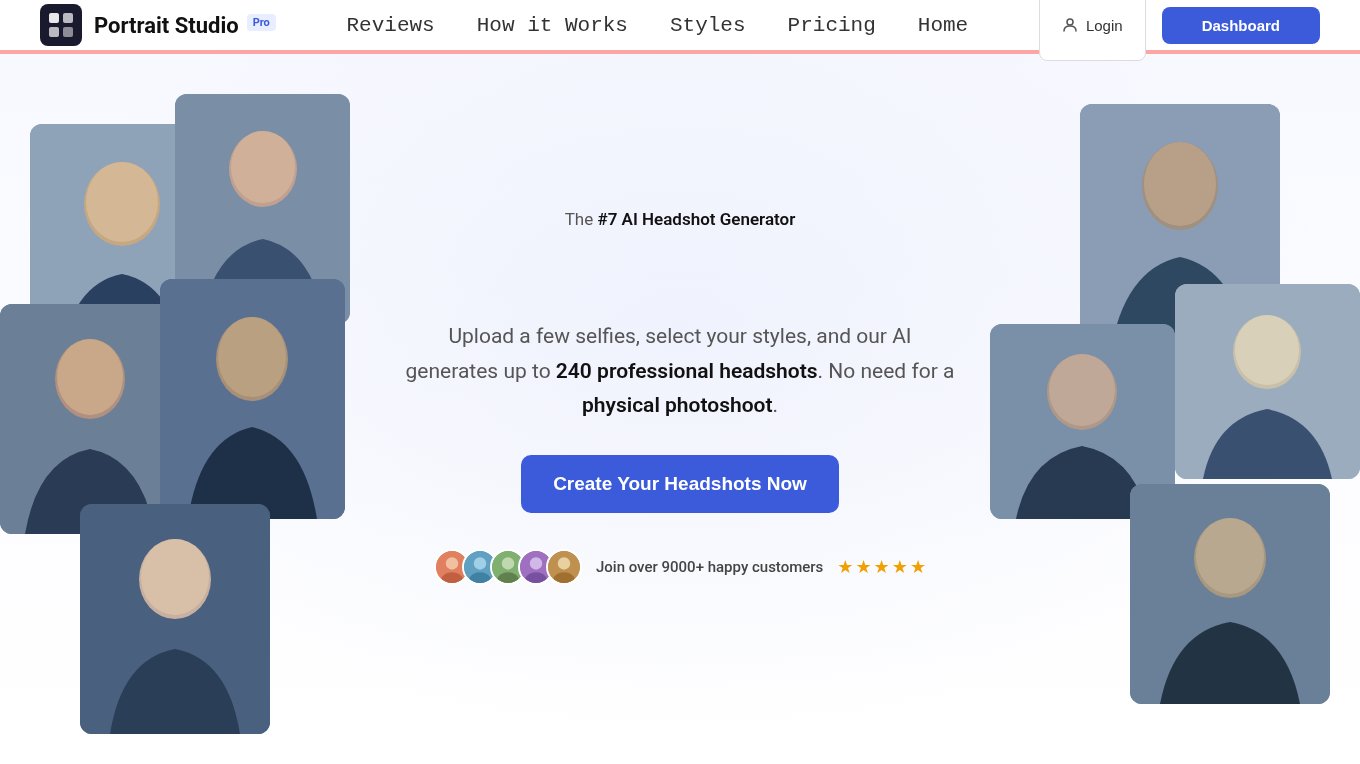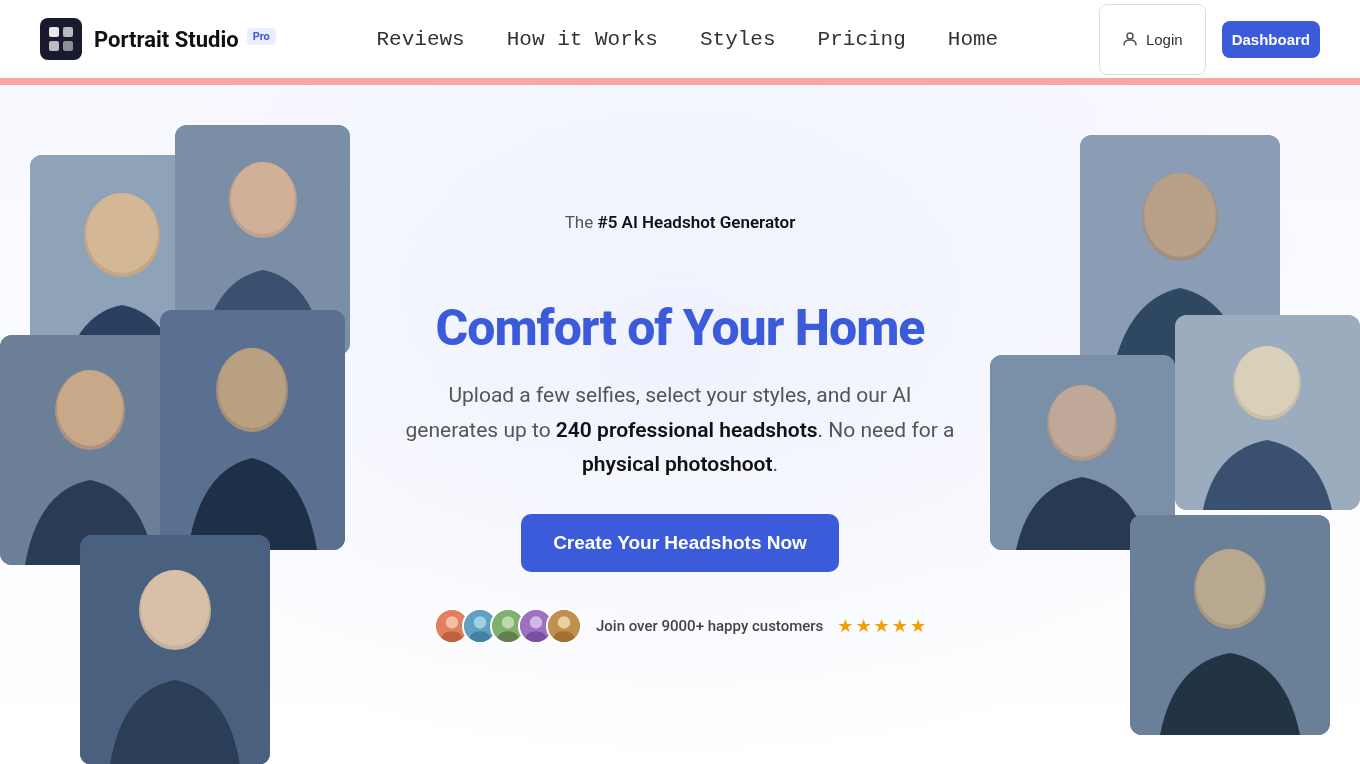--- a/index.html
+++ b/index.html
@@ -10,22 +10,22 @@
       min-height: 764px;
       overflow-x: hidden;
     }
 
     
     .navbar {
       display: flex;
       align-items: center;
       justify-content: space-between;
       padding: 0 40px;
-      height: 85px;
-      border-bottom: 7px solid #fca5a5;
+      height: 54px;
+      border-bottom: 4px solid #fca5a5;
       background: #fff;
       position: relative;
       z-index: 10;
     }
     .navbar-left {
       display: flex;
       align-items: center;
       gap: 12px;
     }
     .logo-icon {
@@ -73,21 +73,21 @@
       padding: 26px 22px;
       border: 1.5px solid #ddd;
       border-radius: 8px;
       background: #fff;
       color: #333;
       font-size: 15px;
       font-weight: 500;
       cursor: pointer;
     }
     .btn-dashboard {
-      padding: 10px 10px;
+      padding: 10px 40px;
       border: none;
       border-radius: 8px;
       background: #3b5bdb;
       color: #fff;
       font-size: 15px;
       font-weight: 600;
       cursor: pointer;
     }
 
     
@@ -360,25 +360,24 @@
         <rect width="200" height="220" fill="#6a7f98"></rect>
         <ellipse cx="100" cy="74" rx="36" ry="40" fill="#a89880"></ellipse>
         <path d="M30 220 Q44 148 100 138 Q156 148 170 220Z" fill="#223444"></path>
         <ellipse cx="100" cy="72" rx="34" ry="38" fill="#b8a890"></ellipse>
       </svg>
     </div>
   </div>
 
   <div class="hero-content">
     <p class="hero-tag">
-      <span>The </span><strong>#5 AI Headshot Generator</strong>
+      <span>The </span><strong>#7 AI Headshot Generator</strong>
     </p>
     <h1 class="hero-h1">
       <br>
-      <span class="hero-h1-accent">Comfort of Your Home</span>
     </h1>
     <p class="hero-sub">
       Upload a few selfies, select your styles, and our AI generates up to <strong>240 professional headshots</strong>. No need for a <strong>physical photoshoot</strong>.
     </p>
     <button class="btn-cta">
       <span>Create Your Headshots Now</span>
     </button>
 
     
     <div class="social-proof">

